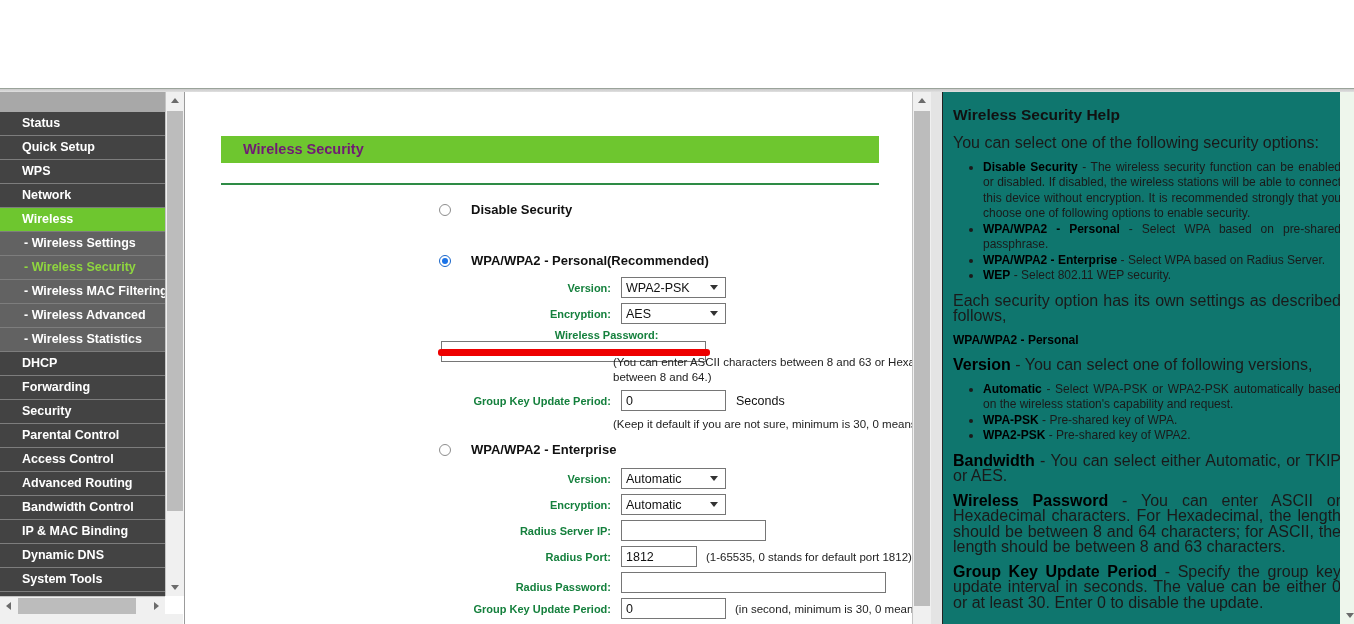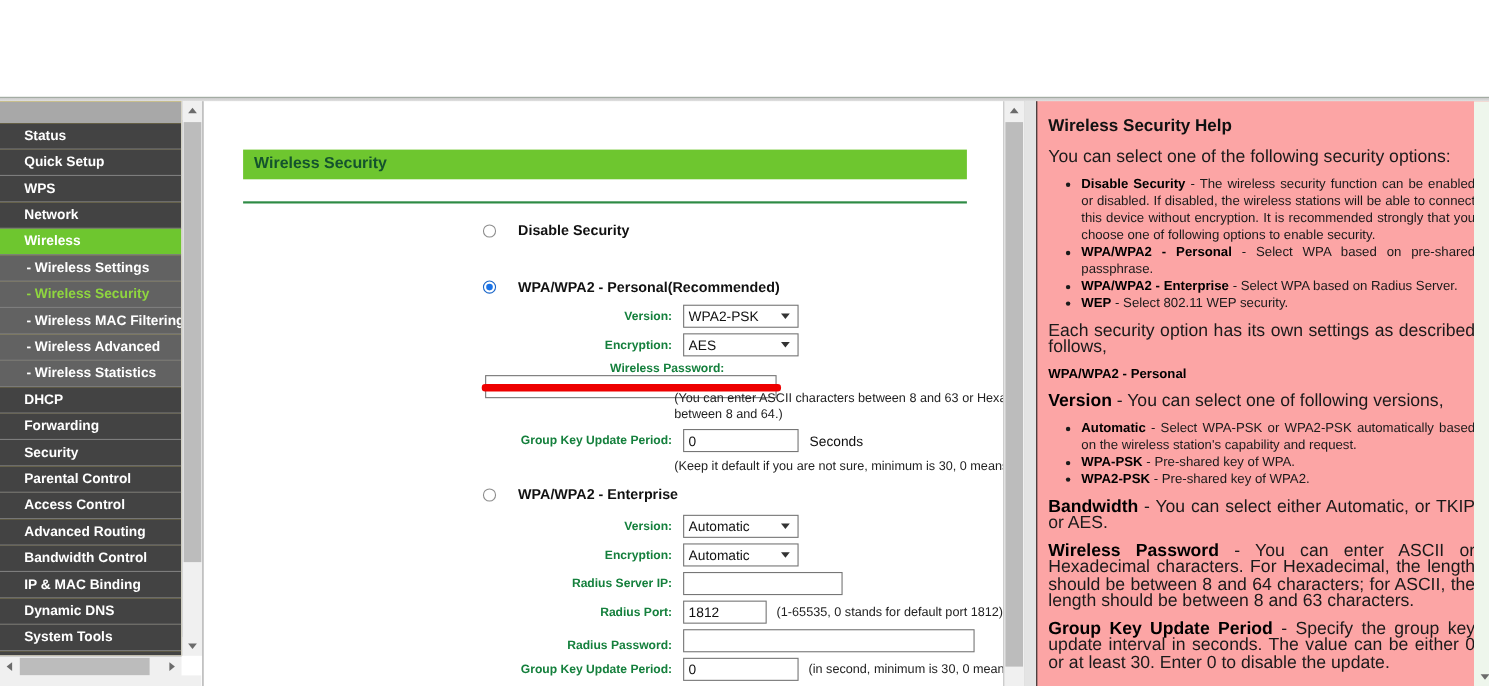--- a/index.html
+++ b/index.html
@@ -39,21 +39,21 @@
   .model-sub{color:#ffffff;font-size:12px;font-weight:bold;line-height:17px;margin-top:1px;}
   .header-rule{
     position:absolute;left:0;top:88px;width:1354px;height:4px;
     background:linear-gradient(to bottom,#c9c9c9,#e8e8e8);
     border-top:1px solid #9aa39a;
   }
 
   
   .sidebar{
     position:absolute;left:0;top:92px;width:165px;height:504px;
-    background:#fde047;overflow:hidden;
+    background:#5eead4;overflow:hidden;
   }
   .side-top-gap{height:20px;background:#a8a8a8;}
   .menu-item{
     height:23px;line-height:23px;
     color:#ffffff;font-size:12.5px;font-weight:bold;
     padding-left:22px;
     background:#434343;
     border-bottom:1px solid #7d7d7d;
     white-space:nowrap;cursor:pointer;
   }
@@ -99,22 +99,22 @@
 
   
   .main{
     position:absolute;left:184px;top:92px;width:728px;height:532px;
     background:#ffffff;border-left:1px solid #9b9b9b;overflow:hidden;
   }
   .main-inner{position:absolute;left:0;top:0;width:710px;height:532px;}
 
   .page-title-bar{
     position:absolute;left:36px;top:44px;width:658px;height:27px;
-    background:#6ec62f;color:#14532d;font-size:14.5px;font-weight:bold;
-    line-height:27px;padding-left:10px;box-sizing:border-box;
+    background:#6ec62f;color:#701a75;font-size:14.5px;font-weight:bold;
+    line-height:27px;padding-left:22px;box-sizing:border-box;
   }
   .title-rule{
     position:absolute;left:36px;top:91px;width:658px;height:0;
     border-top:2px solid #2e8b45;
   }
 
   .radio-row{position:absolute;display:flex;align-items:center;}
   .rb{
     width:12px;height:12px;border-radius:50%;
     border:1px solid #8d8d8d;background:#ffffff;box-sizing:border-box;
@@ -168,21 +168,21 @@
   .main-vscroll{
     position:absolute;left:912px;top:92px;width:18px;height:532px;
     background:#f0f0f0;border-left:1px solid #c4c4c4;border-right:1px solid #c4c4c4;
   }
   .main-vthumb{position:absolute;left:1px;top:19px;width:16px;height:495px;background:#bcbcbc;}
 
   
   .help-gap{position:absolute;left:931px;top:92px;width:11px;height:532px;background:#e4e4e4;}
   .help{
     position:absolute;left:942px;top:92px;width:412px;height:532px;
-    background:#fca5a5;border-left:1px solid #222222;
+    background:#0f766e;border-left:1px solid #222222;
     overflow:hidden;
   }
   .help-in{padding:14px 14px 0 10px;}
   .help h2{
     margin:0 0 11px 0;font-size:15.5px;font-weight:bold;color:#111111;
   }
   .help p{
     margin:0 0 9px 0;font-size:16px;color:#1a1a1a;line-height:15.5px;
     text-align:justify;
   }

